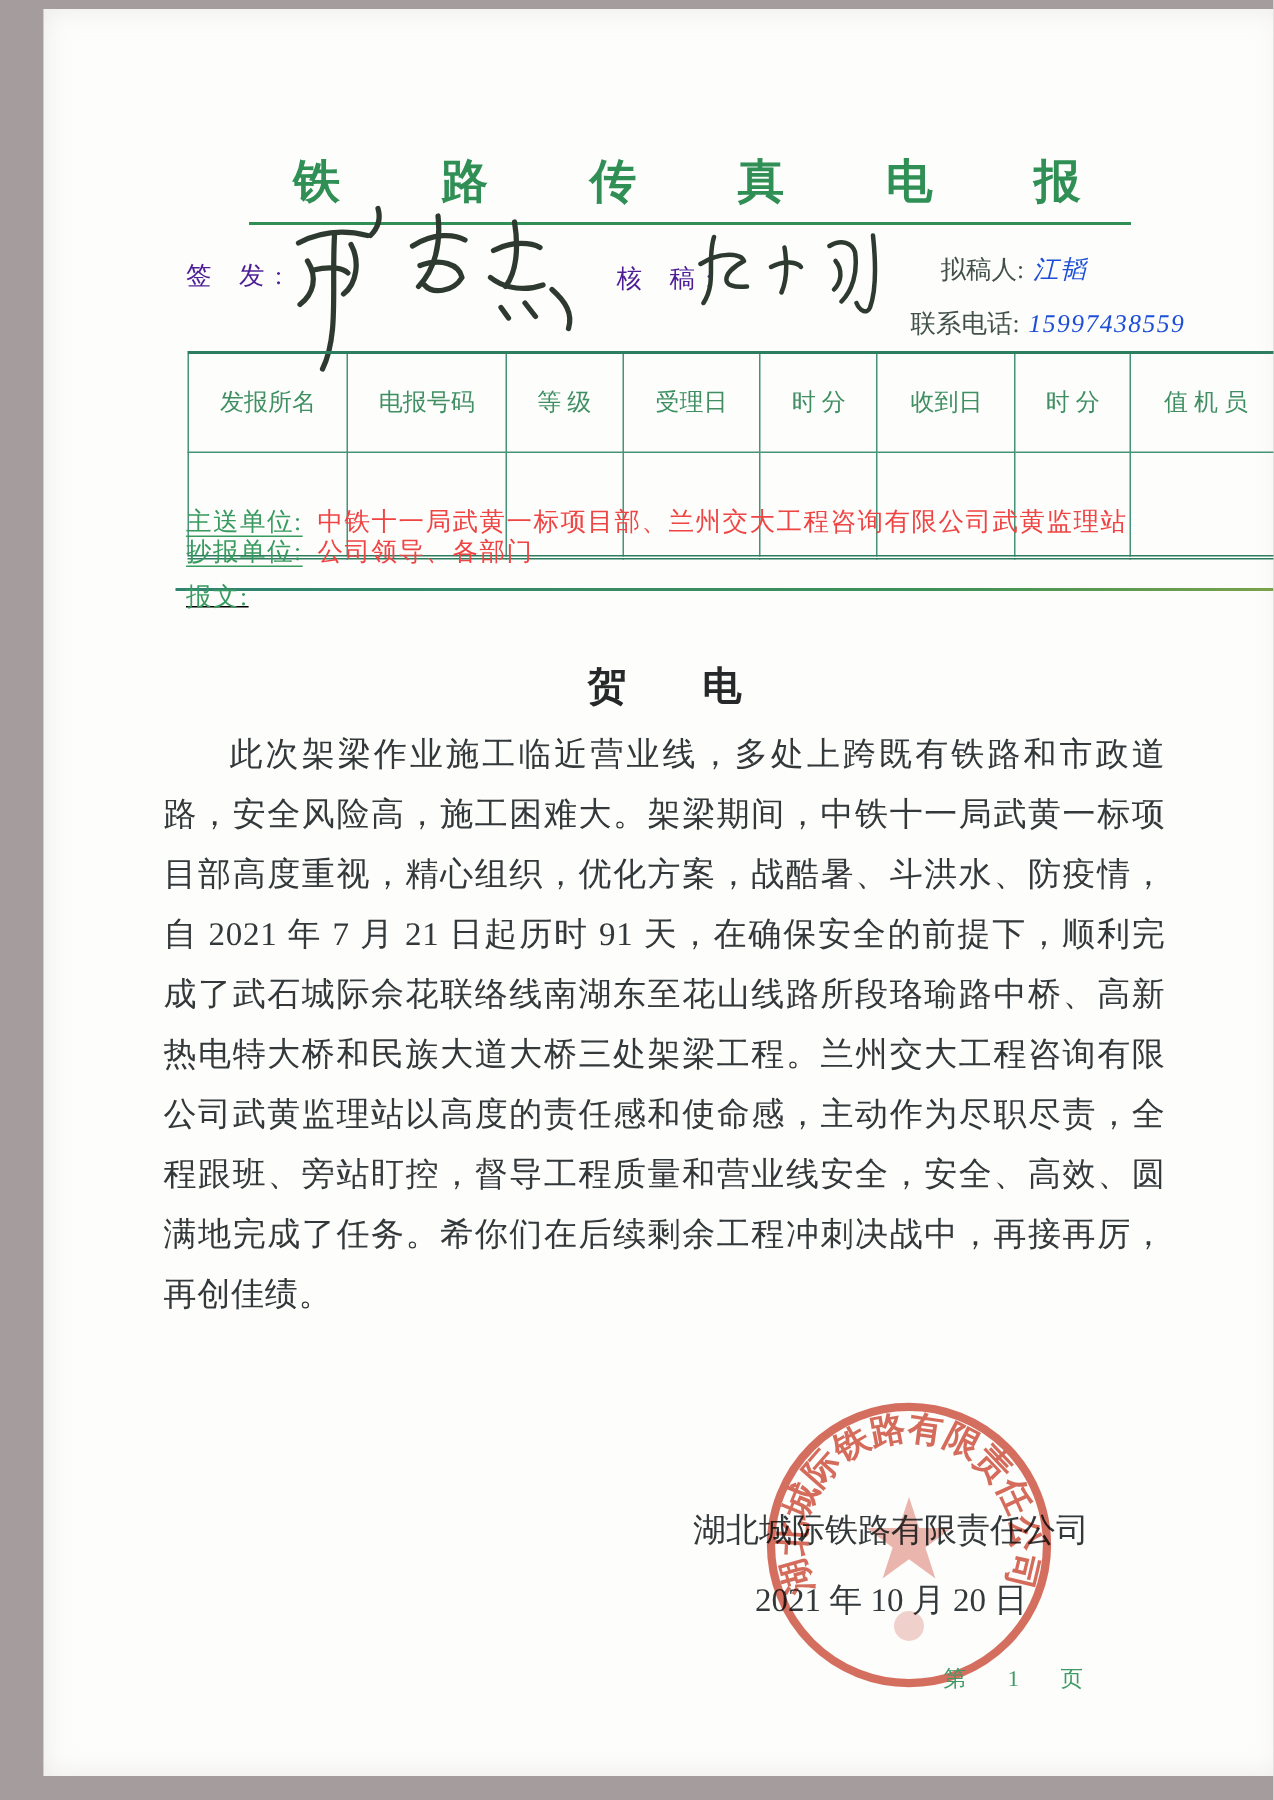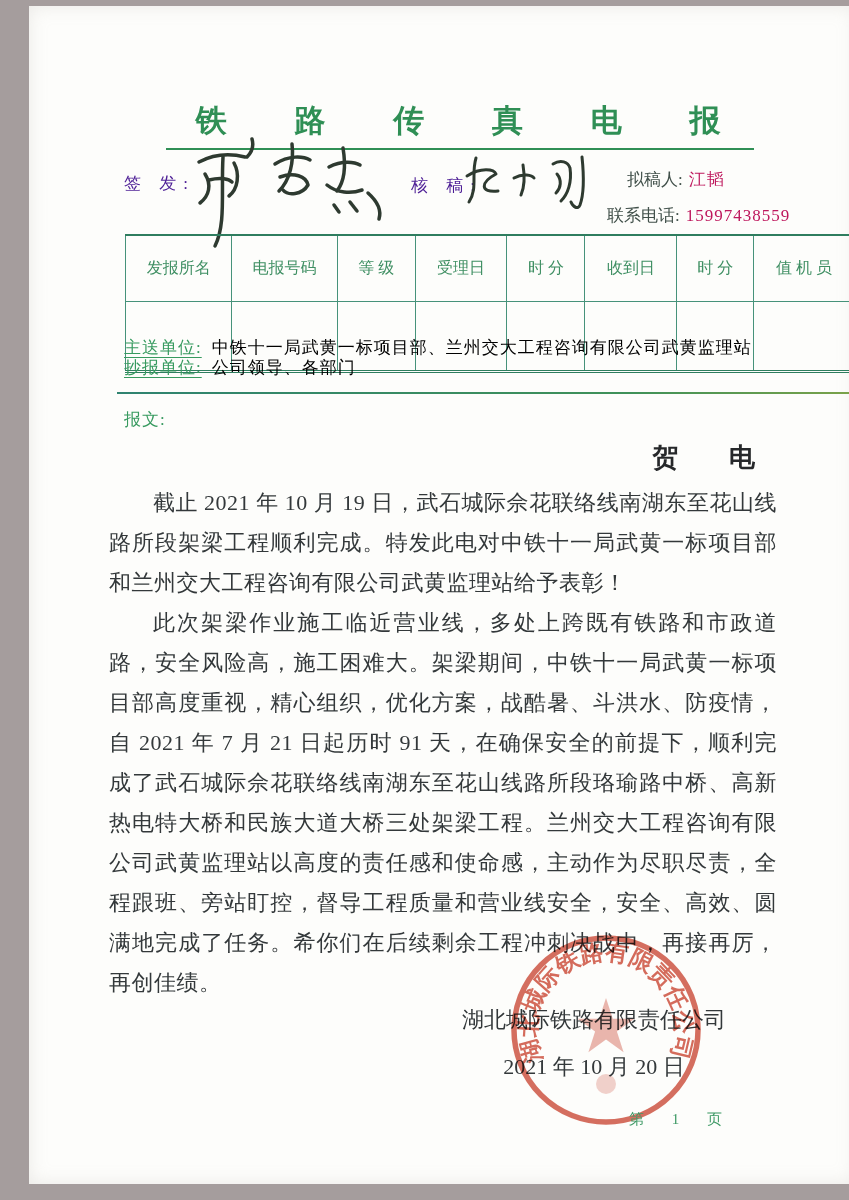--- a/index.html
+++ b/index.html
@@ -26,48 +26,48 @@
     display:inline-block;
     font-size:31px;font-weight:bold;
     letter-spacing:30px;padding:0 4px 6px 30px;
     color:#2f8f55;
     border-bottom:2px solid #2f8f55;
     white-space:nowrap;
   }
   
   .lab{position:absolute;font-size:17px;color:#4c1d95;letter-spacing:7px;white-space:nowrap;}
   .inkline{position:absolute;font-size:17px;color:#41504a;white-space:nowrap;}
-  .inkline b{font-weight:normal;color:#be185d;margin-left:6px;letter-spacing:1px;}
+  .inkline b{font-weight:normal;color:#1d4ed8;margin-left:6px;letter-spacing:1px;font-style:italic;}
   .sig{position:absolute;}
   .sig path{fill:none;stroke:#2e3a30;stroke-linecap:round;stroke-linejoin:round;}
   
   table.route{
     position:absolute;left:96px;top:228px;
     border-collapse:collapse;table-layout:fixed;
     border-top:2px solid #2f7d5f;border-bottom:3px double #2f7d5f;
   }
   table.route td{
     border:1.5px solid #46927a;
     font-size:16px;color:#3f8f63;text-align:center;
     padding:16px;white-space:nowrap;
   }
   table.route tr.hd td{height:33px;}
   table.route tr.empty td{height:36px;}
   
   .recip{position:absolute;font-size:17px;white-space:nowrap;}
   .recip .rl{color:#379a5f;text-decoration:underline;text-underline-offset:4px;letter-spacing:1px;}
-  .recip .rv{color:#000000;margin-left:10px;letter-spacing:1px;}
+  .recip .rv{color:#ef4444;margin-left:10px;letter-spacing:1px;}
   .rule{
     position:absolute;left:88px;width:732px;height:2px;
     background:linear-gradient(90deg,#2f8370,#3f9159 70%,#7aa24a);
   }
   
   .body-block{position:absolute;left:80px;top:434px;width:668px;color:#33383a;}
   .body-block h1{
-    margin:0 0 8px 0;text-align:right;
+    margin:0 0 8px 0;text-align:center;
     font-size:26px;font-weight:bold;letter-spacing:22px;
     padding-left:22px;color:#26282a;
   }
   .body-block p{
     margin:0;font-size:22px;line-height:40px;
     text-align:justify;text-indent:2em;letter-spacing:.5px;
   }
   .sign-block{
     position:absolute;left:400px;top:990px;width:330px;
     text-align:center;font-size:22px;line-height:47px;color:#33383a;
@@ -161,27 +161,26 @@
   <div class="recip" style="left:95px;top:330px;">
     <span class="rl">主送单位:</span><span class="rv">中铁十一局武黄一标项目部、兰州交大工程咨询有限公司武黄监理站</span>
   </div>
 
   <div class="recip" style="left:95px;top:350px;">
     <span class="rl">抄报单位:</span><span class="rv">公司领导、各部门</span>
   </div>
 
   <div class="rule" style="top:386px;"></div>
 
-  <div class="recip" style="left:95px;top:402px;">
+  <div class="recip" style="left:95px;top:380px;text-decoration:underline;">
     <span style="color:#379a5f;letter-spacing:1px;">报文:</span>
   </div>
 
   <div class="body-block">
     <h1>贺 电</h1>
-    <p>截止 2021 年 10 月 19 日，武石城际佘花联络线南湖东至花山线路所段架梁工程顺利完成。特发此电对中铁十一局武黄一标项目部和兰州交大工程咨询有限公司武黄监理站给予表彰！</p>
     <p>此次架梁作业施工临近营业线，多处上跨既有铁路和市政道路，安全风险高，施工困难大。架梁期间，中铁十一局武黄一标项目部高度重视，精心组织，优化方案，战酷暑、斗洪水、防疫情，自 2021 年 7 月 21 日起历时 91 天，在确保安全的前提下，顺利完成了武石城际佘花联络线南湖东至花山线路所段珞瑜路中桥、高新热电特大桥和民族大道大桥三处架梁工程。兰州交大工程咨询有限公司武黄监理站以高度的责任感和使命感，主动作为尽职尽责，全程跟班、旁站盯控，督导工程质量和营业线安全，安全、高效、圆满地完成了任务。希你们在后续剩余工程冲刺决战中，再接再厉，再创佳绩。</p>
   </div>
 
   <div class="sign-block">
     <div>湖北城际铁路有限责任公司</div>
     <div>2021 年 10 月 20 日</div>
   </div>
 
   <svg class="stamp" viewBox="0 0 196 196">
     <circle cx="98" cy="98" r="92" fill="none" stroke="#cc4936" stroke-width="5.5" opacity="0.9"></circle>

